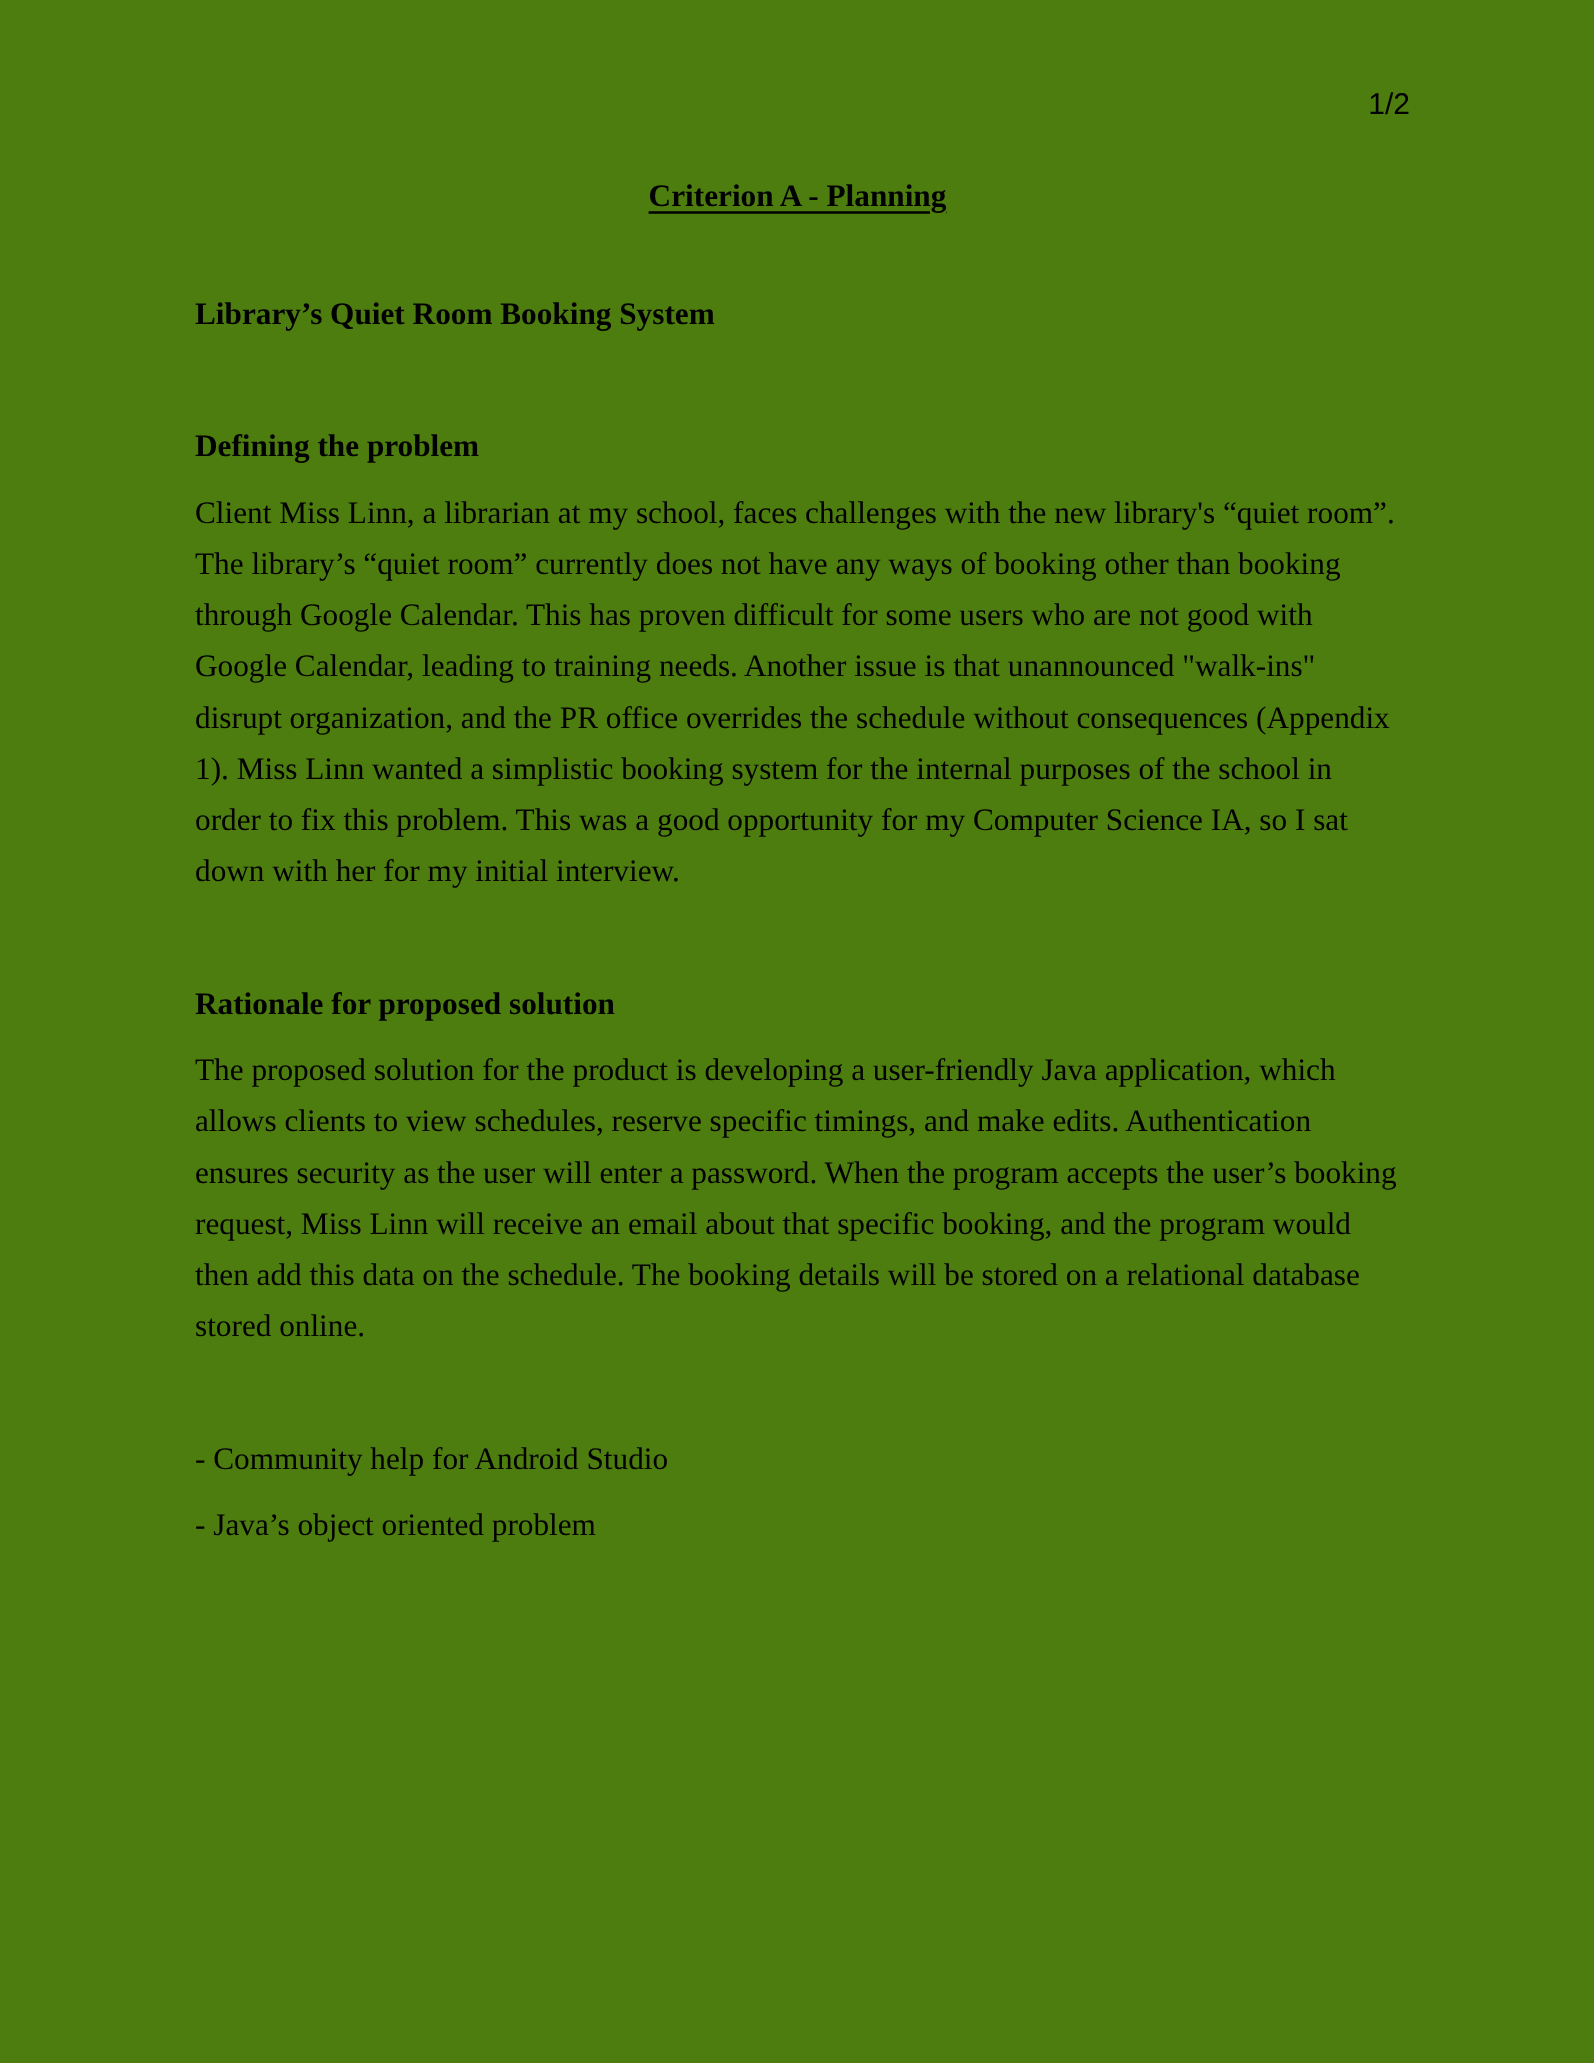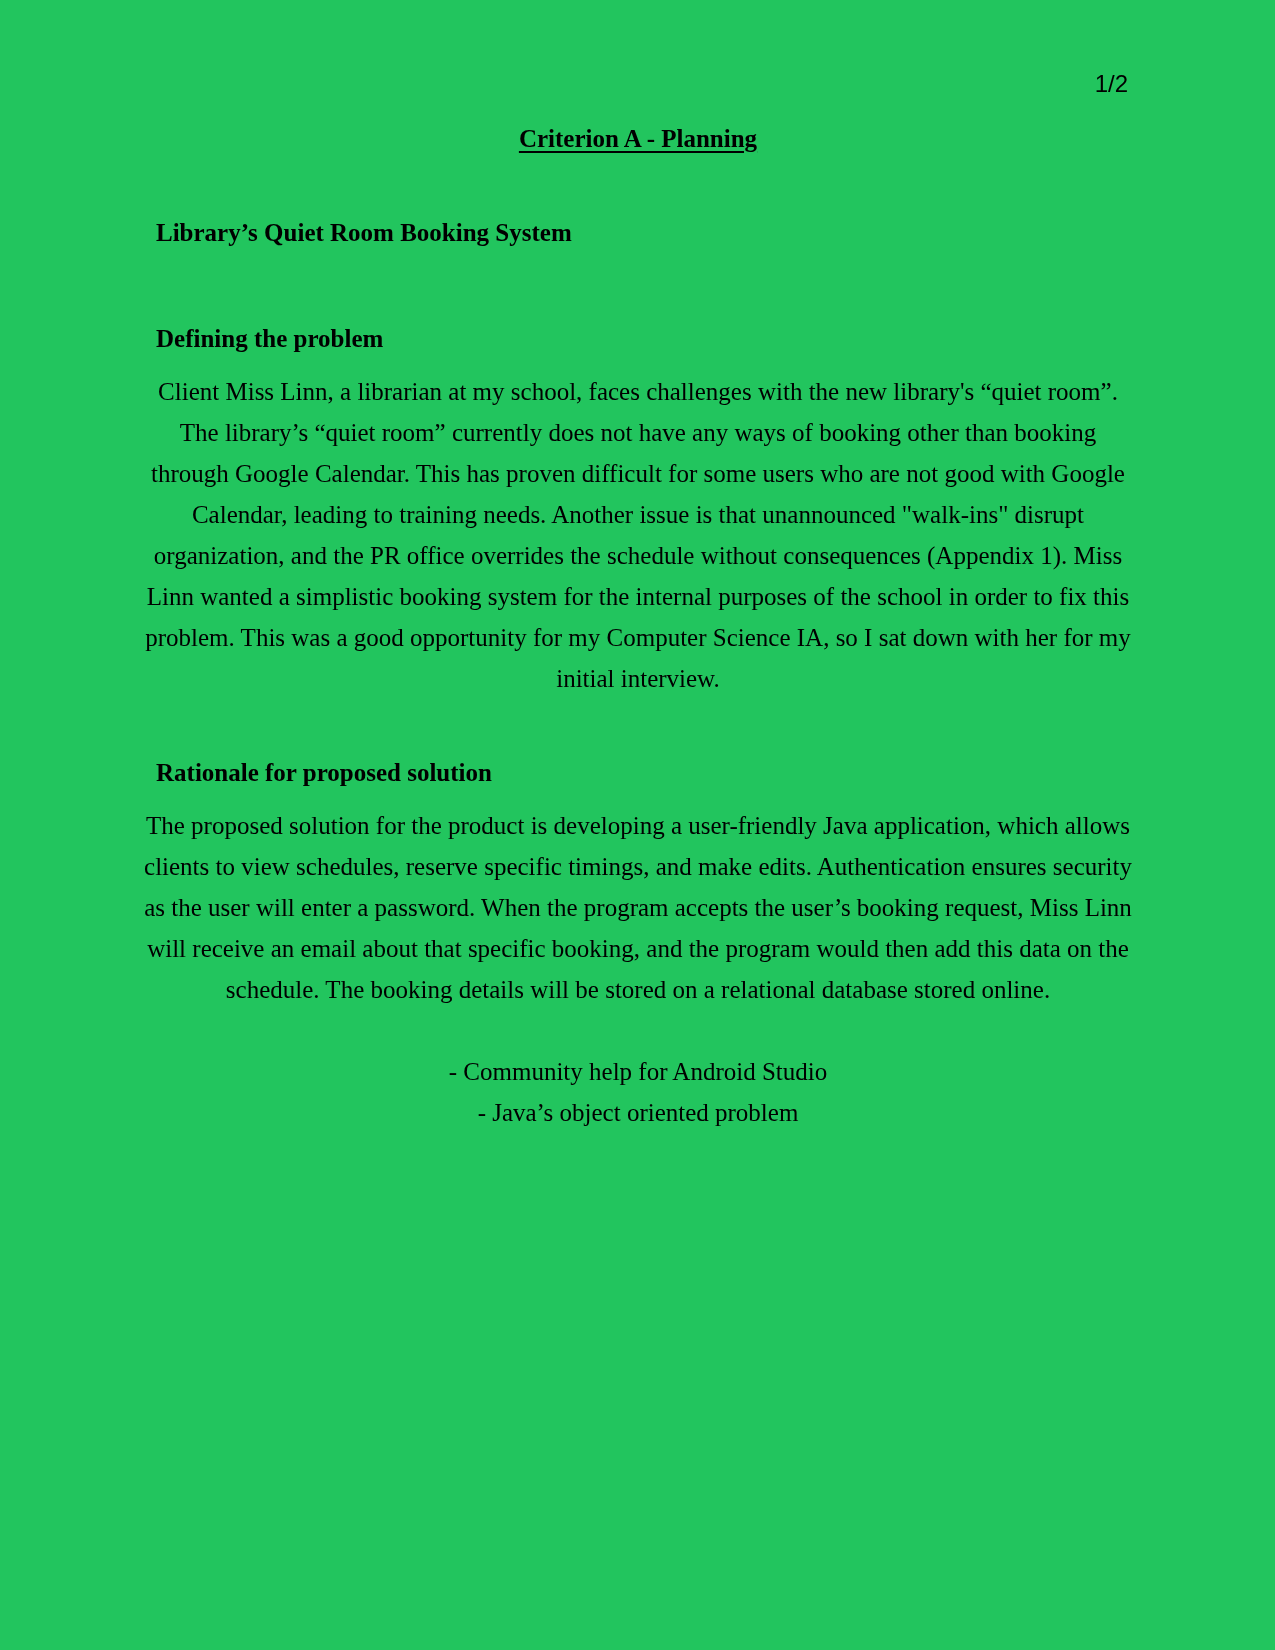--- a/index.html
+++ b/index.html
@@ -4,37 +4,37 @@
 <style>
   html, body {
     margin: 0;
     padding: 0;
     background: #ffffff;
   }
   .page {
     position: relative;
     width: 1275px;
     height: 1650px;
-    background: #22c55e;
+    background: #4d7c0f;
     color: #000000;
     font-family: "Liberation Serif", serif;
     overflow: hidden;
   }
   .page-number {
     position: absolute;
     top: 70px;
     right: 147px;
     font-family: "Liberation Sans", sans-serif;
     font-size: 24px;
     line-height: 28px;
     color: #000000;
   }
   .content {
     position: absolute;
-    top: 118px;
+    top: 137px;
     left: 144px;
     width: 988px;
     font-size: 25px;
     line-height: 41px;
   }
   .doc-title {
     text-align: center;
     font-weight: bold;
     margin: 0;
     font-size: 25px;
@@ -43,22 +43,21 @@
     text-decoration: underline;
     text-decoration-thickness: 2px;
     text-underline-offset: 4px;
   }
   .heading {
     font-weight: bold;
     margin: 12px;
     font-size: 25px;
   }
   p.para {
-    margin: 0;
-    text-align: center;
+    margin: 12px;
   }
   .blank-line {
     height: 41px;
   }
 </style>
 </head>
 <body>
 
 <div class="page">
 

